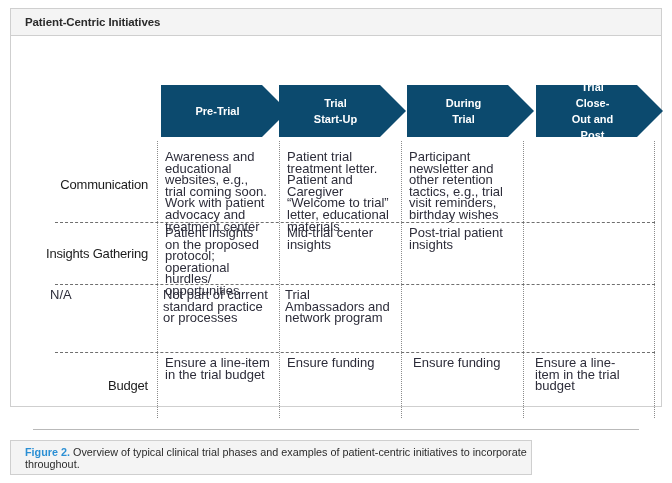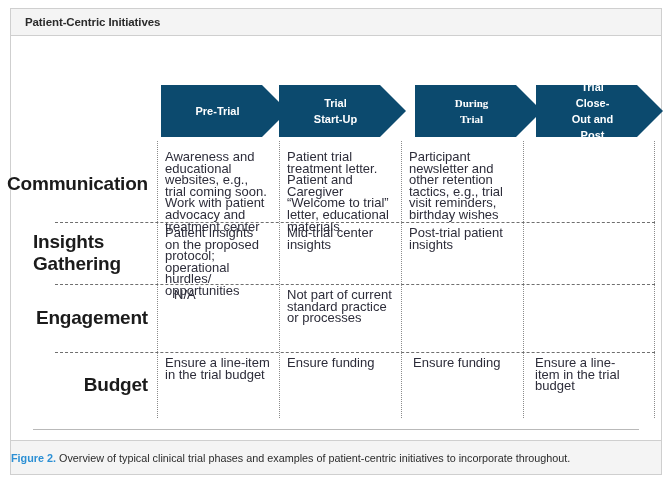--- a/index.html
+++ b/index.html
@@ -13,21 +13,21 @@
     font-family: "Liberation Sans", sans-serif;
     -webkit-font-smoothing: antialiased;
   }
 
   
   .figure-wrap {
     position: absolute;
     left: 10px;
     top: 8px;
     width: 652px;
-    height: 465px;
+    height: 399px;
     box-sizing: border-box;
     border: 1px solid #cfcfcf;
     background: #ffffff;
     display: flex;
     flex-direction: column;
   }
 
   
   .panel-header {
     height: 27px;
@@ -73,21 +73,21 @@
     display: flex;
     align-items: center;
     justify-content: center;
     box-sizing: border-box;
     padding-right: 14px;
     -webkit-clip-path: polygon(0 0, calc(100% - 26px) 0, 100% 50%, calc(100% - 26px) 100%, 0 100%);
     clip-path: polygon(0 0, calc(100% - 26px) 0, 100% 50%, calc(100% - 26px) 100%, 0 100%);
   }
   .chev-0 { left: 16px;   width: 127px; }
   .chev-1 { left: 134px; width: 127px; }
-  .chev-2 { left: 270px; width: 127px; font-family: Liberation Serif, serif; }
+  .chev-2 { left: 262px; width: 127px; }
   .chev-3 { left: 391px; width: 127px; }
   .chev-label { white-space: pre-line; }
 
   
   .matrix {
     position: absolute;
     left: 22px;
     top: 110px;
     width: 622px;
     height: 272px;
@@ -110,22 +110,22 @@
   .row-3 { top: 206px; height: 66px; }
 
   .row-label {
     width: 124px;
     flex: 0 0 124px;
     box-sizing: border-box;
     padding-right: 9px;
     display: flex;
     align-items: center;
     justify-content: flex-end;
-    font-size: 19px;
-    font-weight: bold;
+    font-size: 13px;
+    font-weight: normal;
     color: #1b1b1b;
     letter-spacing: -0.2px;
   }
   .cell {
     flex: 0 0 122px;
     width: 122px;
     box-sizing: border-box;
     padding: 5px 8px 4px 8px;
     font-size: 13px;
     line-height: 11.6px;
@@ -180,27 +180,28 @@
   .source-label {
     font-weight: bold;
     color: #1b1b1b;
   }
 
   
   .caption-bar {
     position: absolute;
     left: 10px;
     top: 440px;
-    width: 652px;
+    width: 522px;
     height: 35px;
     box-sizing: border-box;
     background: #f4f4f4;
     border: 1px solid #cfcfcf;
     display: flex;
     align-items: center;
+    padding-left: 14px;
   }
   .caption-text {
     font-size: 10.8px;
     color: #2b2b2b;
   }
   .caption-figno {
     font-weight: bold;
     color: #2b8fd4;
   }
 </style>
@@ -247,23 +248,23 @@
         </div>
 
         <div class="grid-row row-1">
           <div class="row-label">Insights Gathering</div>
           <div class="cell">Patient insights on the proposed protocol; operational hurdles/ opportunities</div>
           <div class="cell">Mid-trial center insights</div>
           <div class="cell">Post-trial patient insights</div>
         </div>
 
         <div class="grid-row row-2">
-          <div class="row-label">Engagement</div>
           <div class="cell indent">N/A</div>
           <div class="cell">Not part of current standard practice or processes</div>
+          <div class="cell">Trial Ambassadors and network program</div>
         </div>
 
         <div class="grid-row row-3">
           <div class="row-label">Budget</div>
           <div class="cell">Ensure a line-item in the trial budget</div>
           <div class="cell">Ensure funding</div>
           <div class="cell indent-sm">Ensure funding</div>
           <div class="cell indent-sm">Ensure a line-item in the trial budget</div>
         </div>
 

